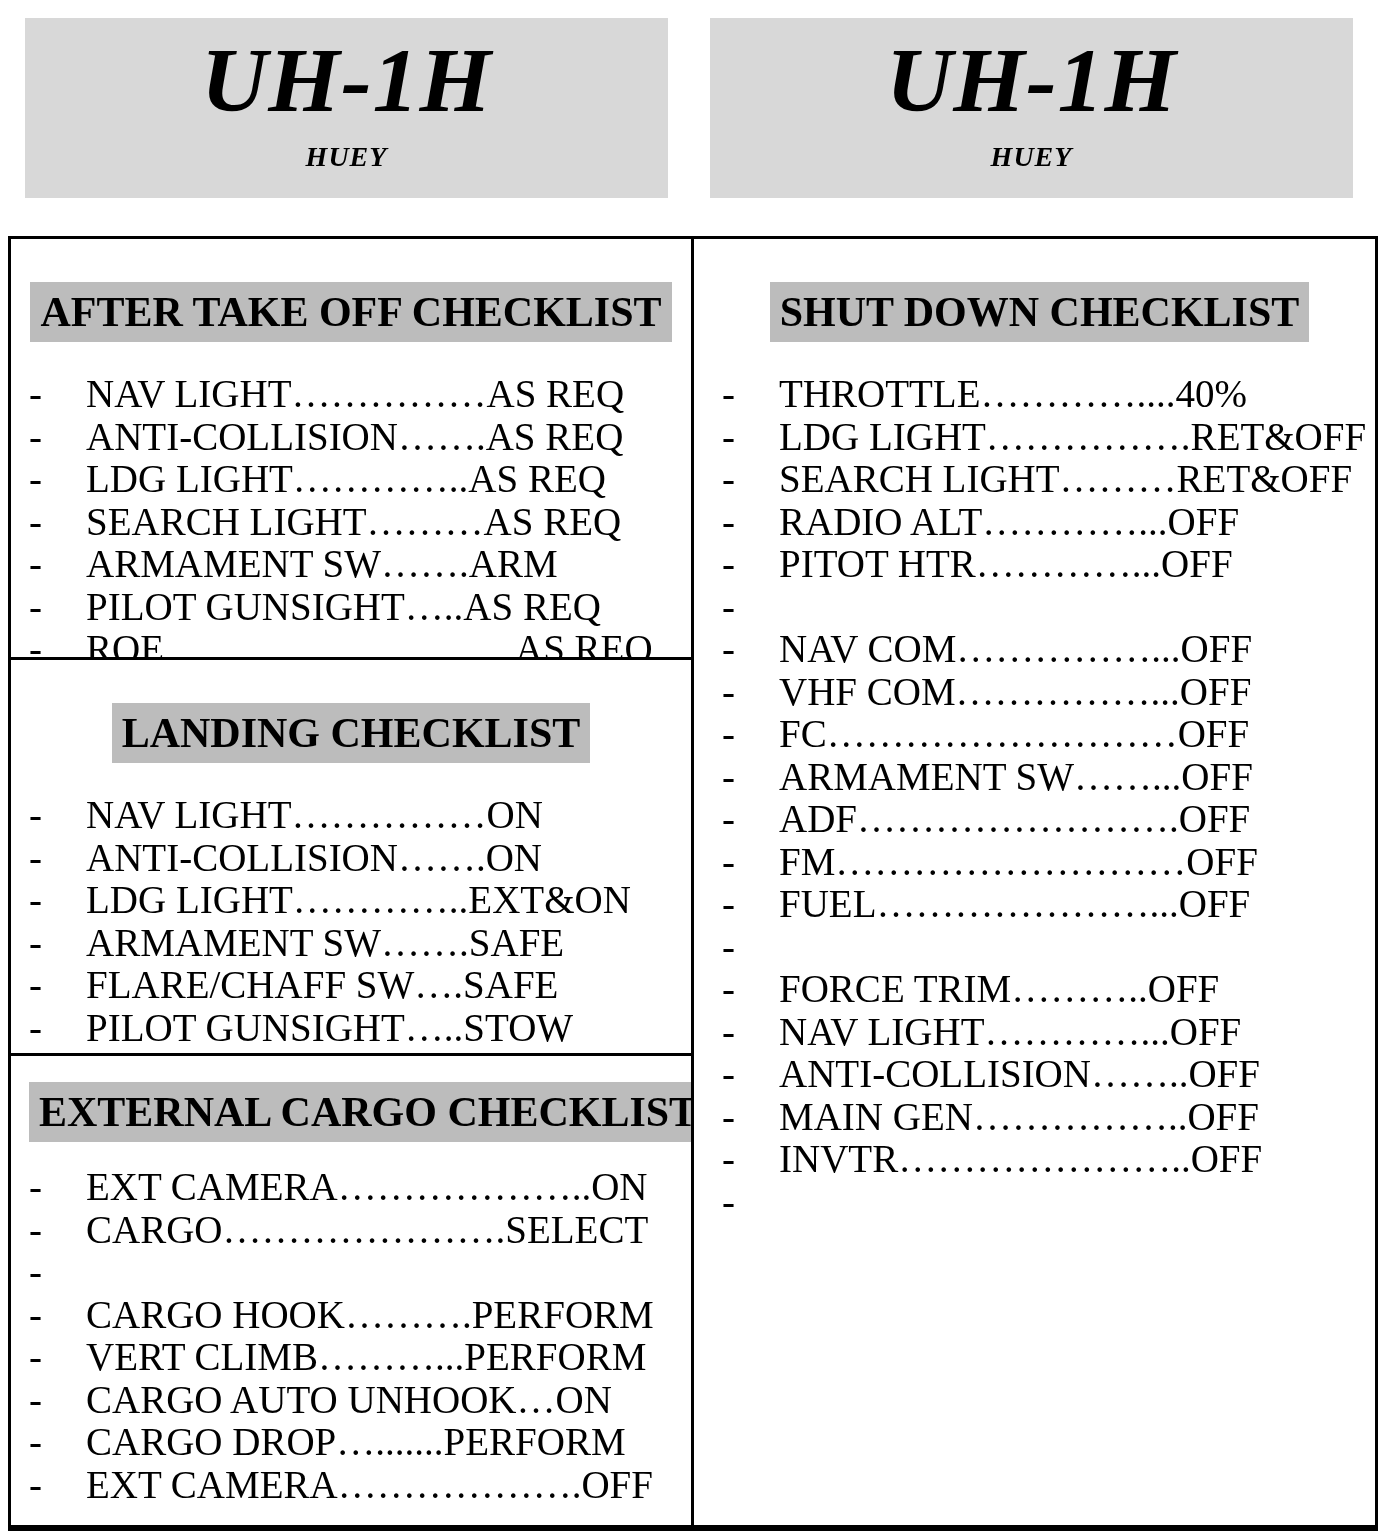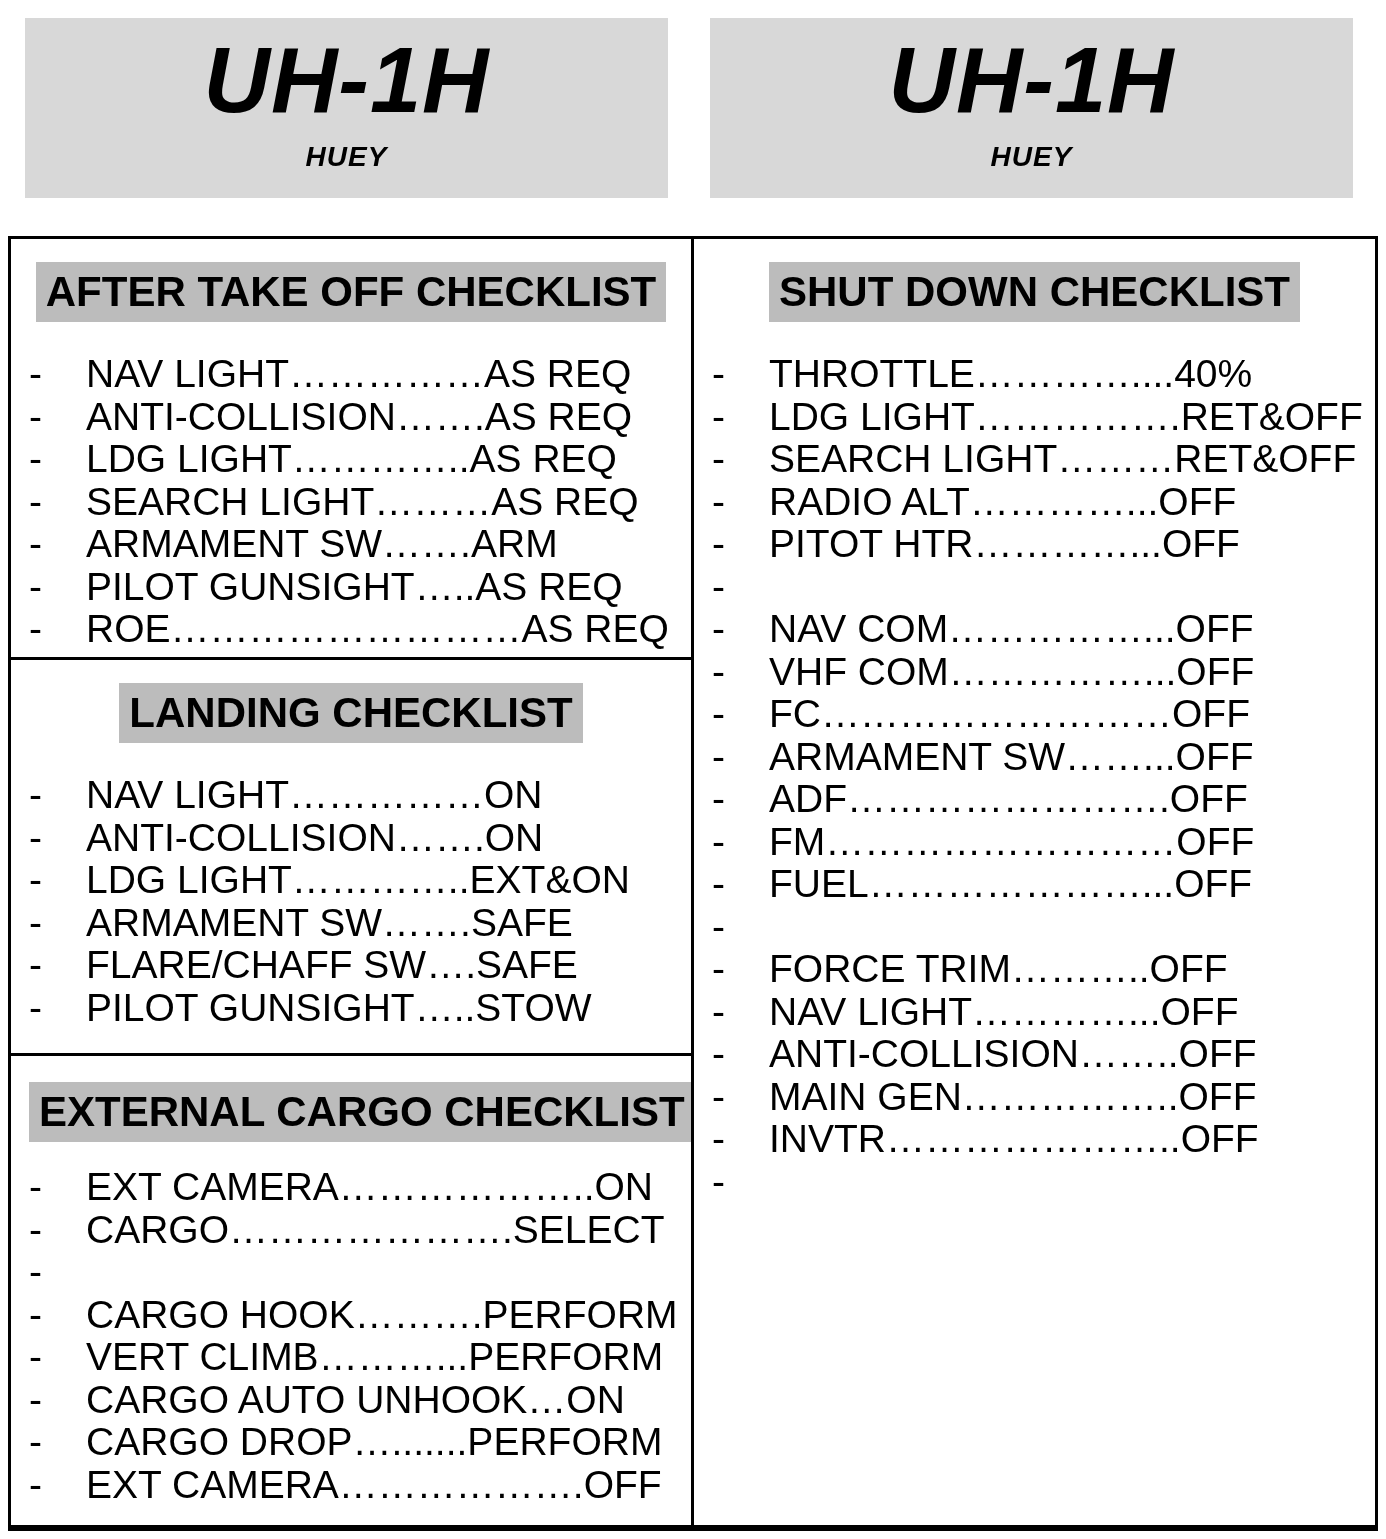--- a/index.html
+++ b/index.html
@@ -1,21 +1,21 @@
 <!DOCTYPE html>
 <html><head>
 <meta charset="utf-8">
 <style>
   html, body { margin:0; padding:0; background:#ffffff; }
   .page {
     position:relative;
     width:1386px; height:1539px;
     background:#ffffff;
     color:#000000;
-    font-family:Liberation Sans, sans-serif;
+    font-family:Liberation Serif, serif;
     overflow:hidden;
   }
 
   
   .header-card {
     position:absolute; top:18px;
     width:643px; height:180px;
     background:#d8d8d8;
     text-align:center;
   }
@@ -42,27 +42,28 @@
   }
   .col-left {
     width:680px; flex:none;
     display:flex; flex-direction:column;
     box-sizing:border-box;
   }
   .col-right {
     flex:1;
     border-left:3px solid #000000;
     box-sizing:border-box;
+    padding-left:10px;
   }
   .cell { box-sizing:border-box; overflow:hidden; }
   .cell-1 { height:418px; }
   .cell-2 { height:396px; border-top:3px solid #000000; }
   .cell-3 { flex:1; border-top:3px solid #000000; }
 
-  .sec-title-bar { text-align:center; margin-top:23px; }
+  .sec-title-bar { text-align:center; margin-top:43px; }
   .cell-3 .sec-title-bar { margin-top:26px;padding-left:18px; }
   .sec-title {
     display:inline-block;
     background:#bcbcbc;
     font-size:42px; font-weight:bold;
     line-height:60px;
     padding:0 10px;
     white-space:nowrap;
   }
 

